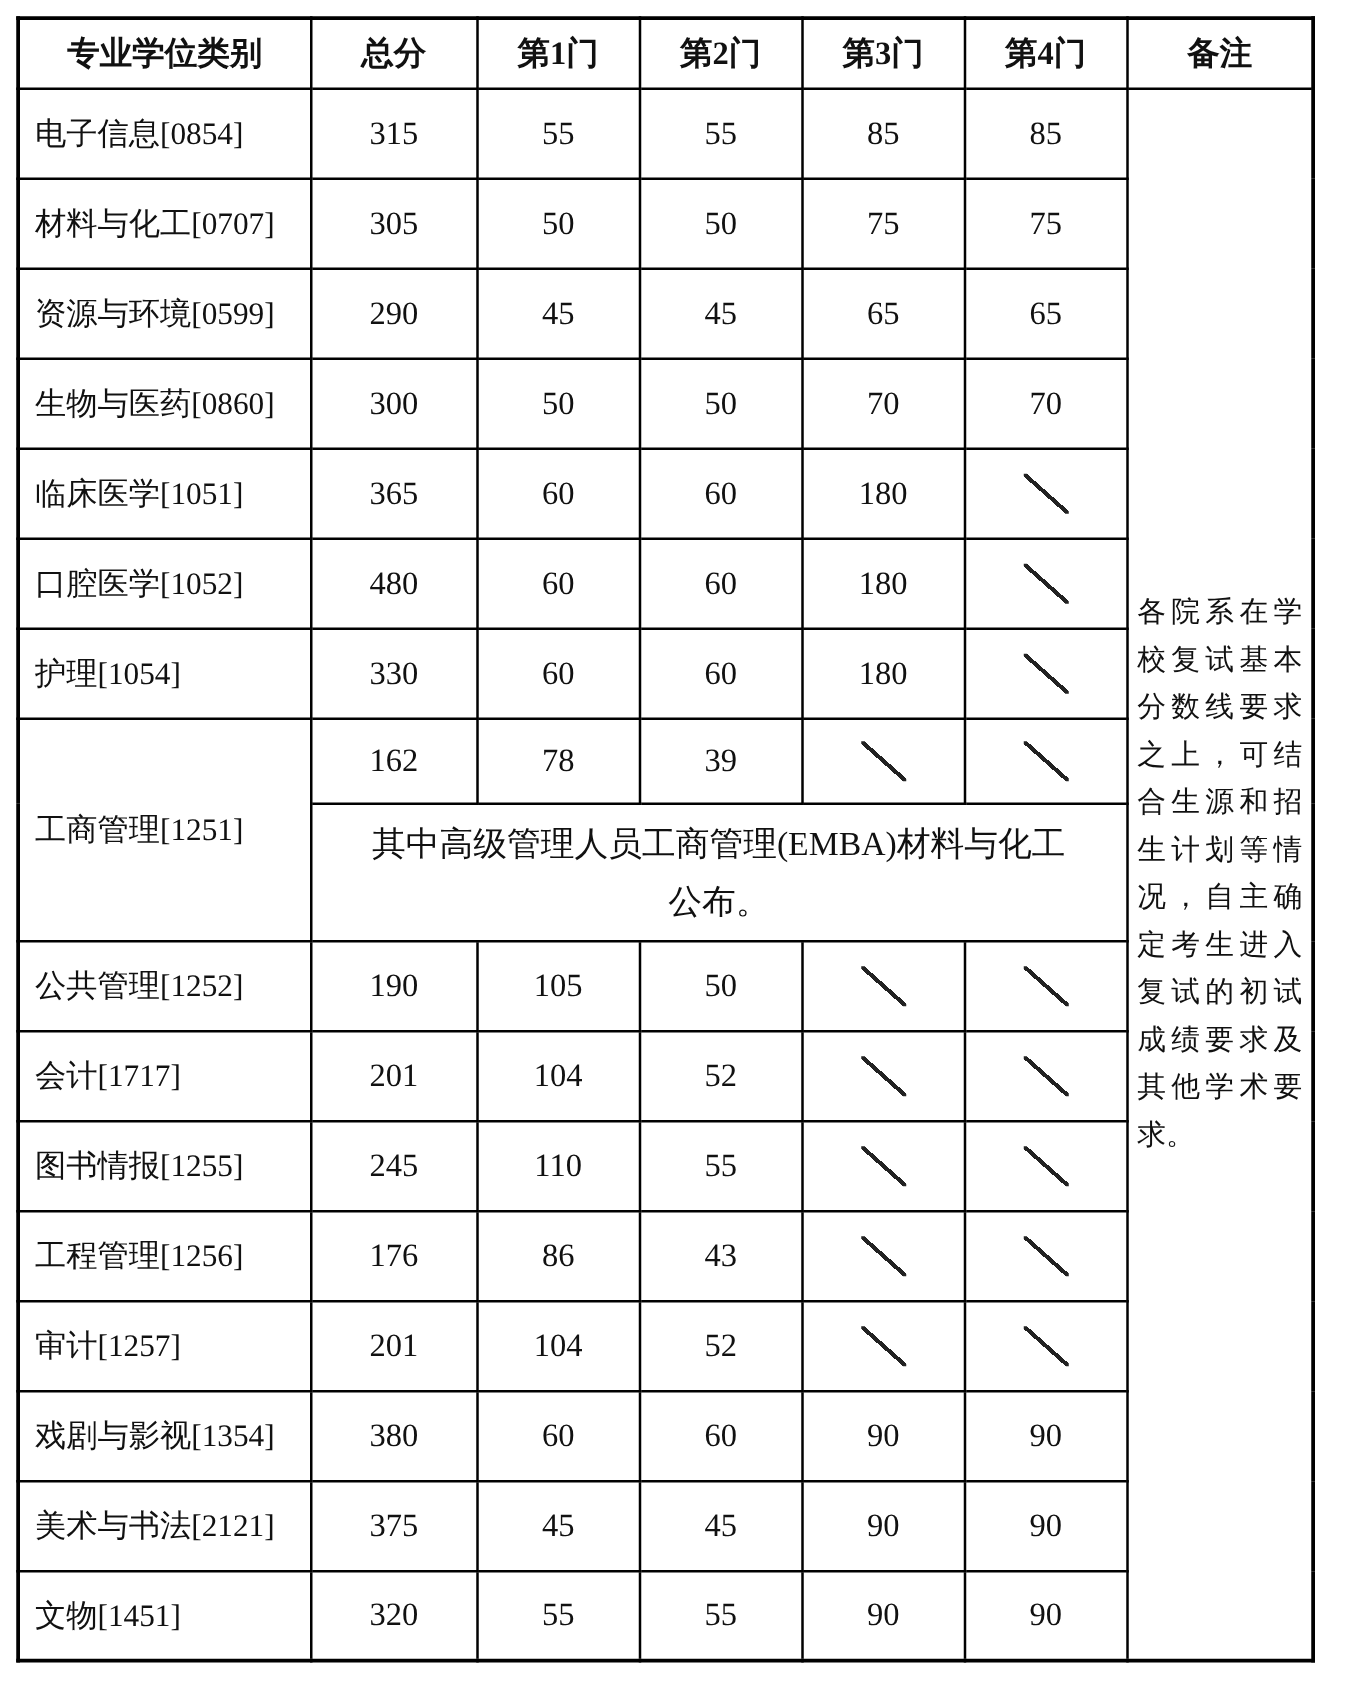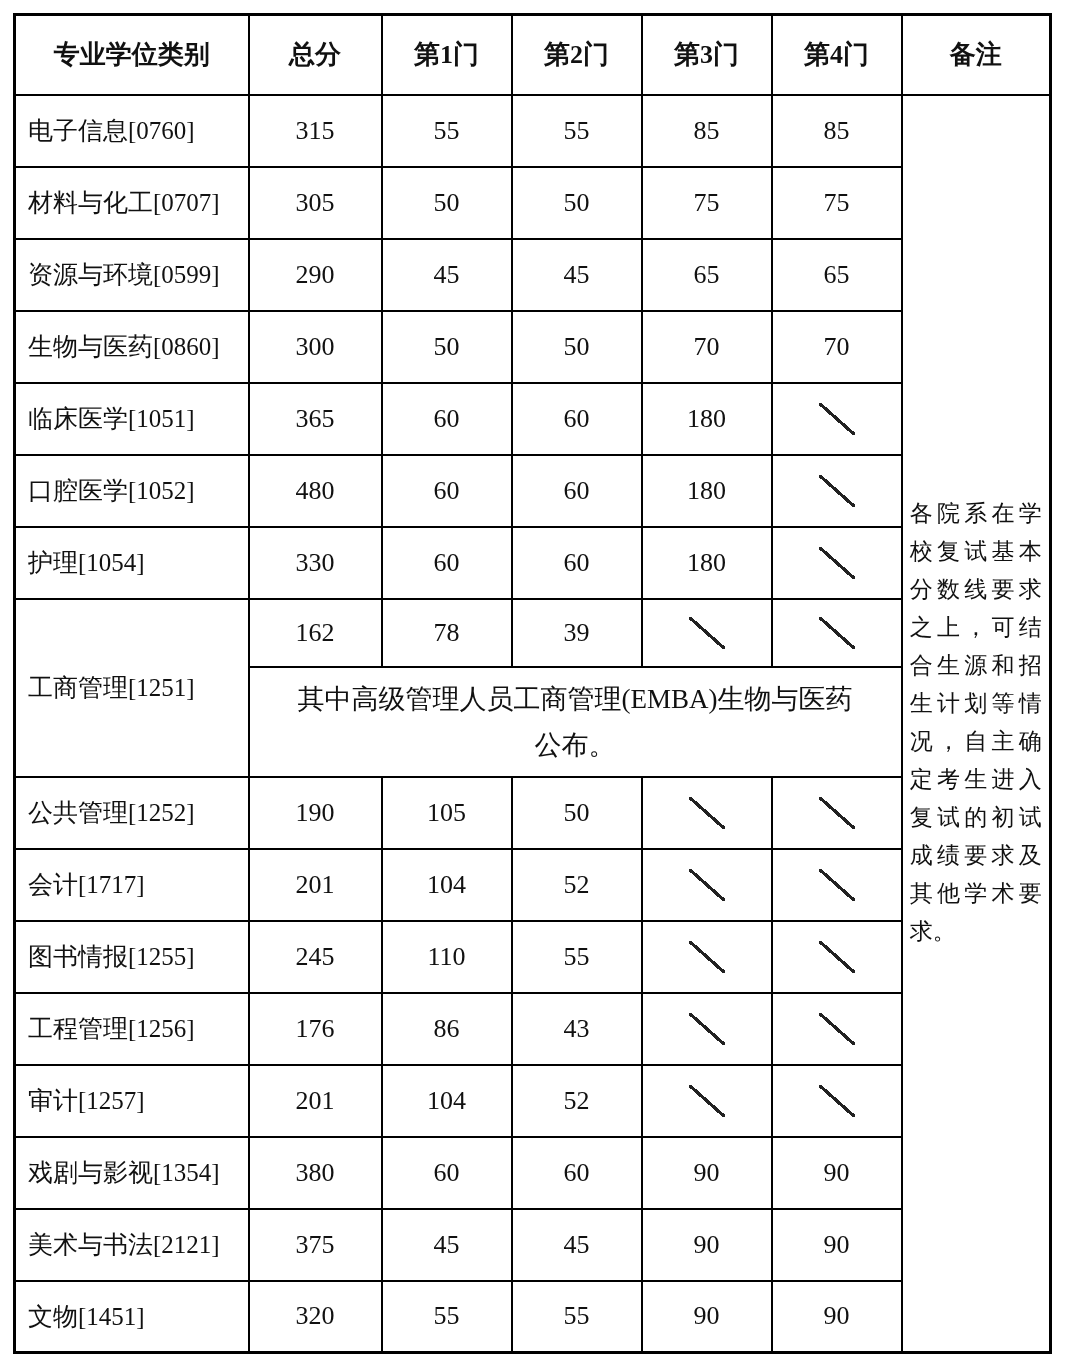--- a/index.html
+++ b/index.html
@@ -20,21 +20,21 @@
   }
   .score-table th, .score-table td {
     border:2px solid #000000;
     text-align:center;
     vertical-align:middle;
     font-size:26px;
     padding:0;
     overflow:hidden;
   }
   .score-table th { font-weight:bold; }
-  tr.r-head   { height:80px; }
+  tr.r-head   { height:56px; }
   tr.r-norm   { height:72px; }
   tr.r-biz    { height:68px; }
   tr.r-emba   { height:110px; }
   td.cat {
     text-align:left;
     padding-left:12px;
     font-size:25px;
   }
   td.emba-cell { padding:0 8px; }
   .emba-line { font-size:27px; line-height:46px; text-align:center; }
@@ -76,21 +76,21 @@
       <th>专业学位类别</th>
       <th>总分</th>
       <th>第1门</th>
       <th>第2门</th>
       <th>第3门</th>
       <th>第4门</th>
       <th>备注</th>
     </tr>
 
     <tr class="r-norm">
-      <td class="cat">电子信息[0760]</td>
+      <td class="cat">电子信息[0854]</td>
       <td>315</td>
       <td>55</td>
       <td>55</td>
       <td>85</td>
       <td>85</td>
       <td class="remark-cell" rowspan="17">
         <div class="remark-text">各院系在学校复试基本分数线要求之上，可结合生源和招生计划等情况，自主确定考生进入复试的初试成绩要求及其他学术要求。</div>
       </td>
     </tr>
 
@@ -152,21 +152,21 @@
       <td class="cat" rowspan="2">工商管理[1251]</td>
       <td>162</td>
       <td>78</td>
       <td>39</td>
       <td><span class="na-slash">/</span></td>
       <td><span class="na-slash">/</span></td>
     </tr>
 
     <tr class="r-emba">
       <td class="emba-cell" colspan="5">
-        <div class="emba-line">其中高级管理人员工商管理(EMBA)生物与医药</div>
+        <div class="emba-line">其中高级管理人员工商管理(EMBA)材料与化工</div>
         <div class="emba-line">公布。</div>
       </td>
     </tr>
 
     <tr class="r-norm">
       <td class="cat">公共管理[1252]</td>
       <td>190</td>
       <td>105</td>
       <td>50</td>
       <td><span class="na-slash">/</span></td>

